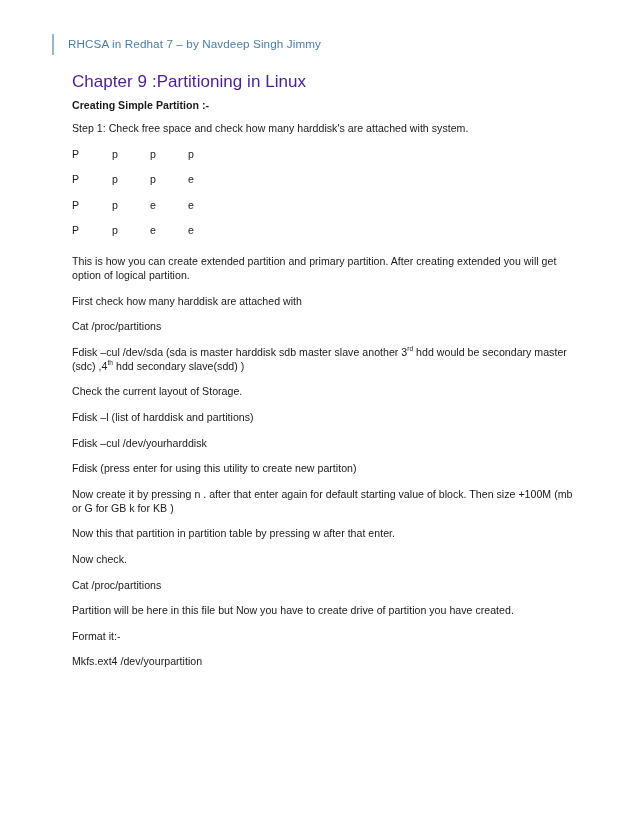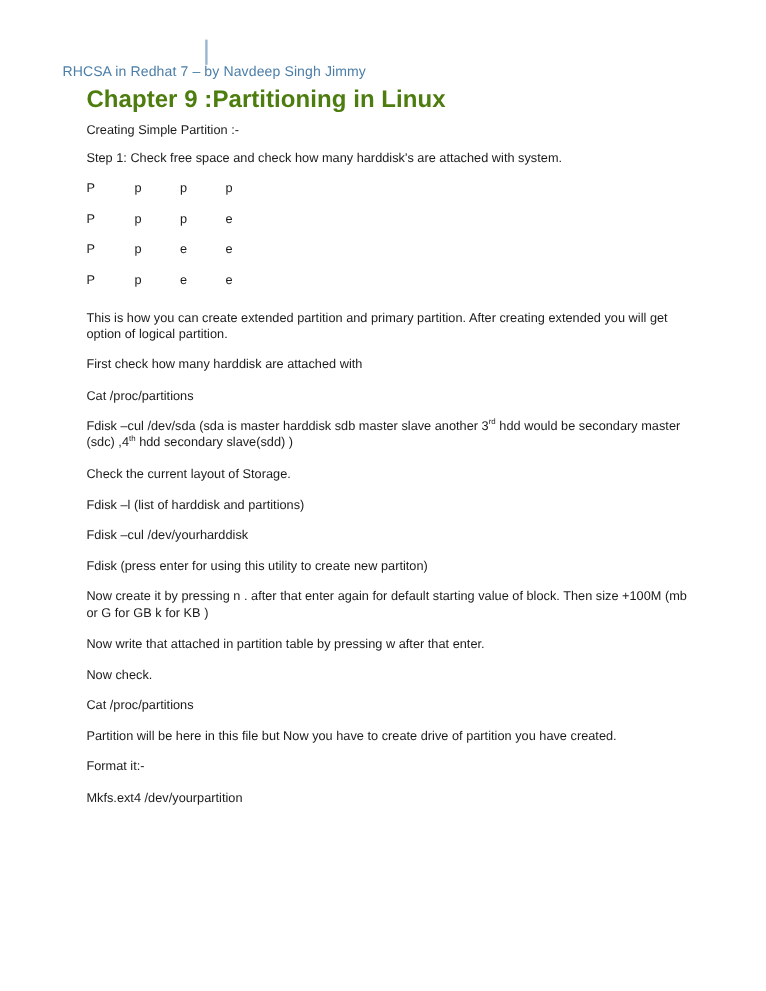--- a/index.html
+++ b/index.html
@@ -25,21 +25,20 @@
   }
 
   
   .header {
     position: absolute;
     left: 52px;
     top: 33px;
     display: flex;
     align-items: center;
     height: 22px;
-    flex-direction: column;
   }
   .header-rule {
     width: 2px;
     height: 21px;
     background: #9ab6cf;
     margin-right: 14px;
     flex: 0 0 auto;
   }
   .header-title {
     font-size: 11.7px;
@@ -51,39 +50,40 @@
 
   
   .content {
     position: absolute;
     left: 72px;
     top: 72px;
     width: 502px;
   }
 
   h1.chapter-title {
-    font-size: 20px;
-    font-weight: bold;
-    color: #4d7c0f;
+    font-size: 17px;
+    font-weight: normal;
+    color: #4c1d95;
     margin: 0 0 6px 0;
     letter-spacing: 0.05px;
     line-height: 1.18;
   }
 
   p.para {
     font-size: 10.6px;
     line-height: 1.33;
     margin: 0 0 11.5px 0;
     color: #1a1a1a;
     letter-spacing: 0.02px;
   }
   p.para:last-child { margin-bottom: 16px; }
 
   p.tight {
     margin-bottom: 9px;
+    font-weight: bold;
   }
 
   sup {
     font-size: 0.62em;
     vertical-align: super;
     line-height: 0;
   }
 
   
   .ptable {
@@ -162,21 +162,21 @@
 
     <p class="para">Fdisk –l  (list of harddisk and partitions)</p>
 
     <p class="para">Fdisk –cul /dev/yourharddisk</p>
 
     <p class="para">Fdisk  (press enter for using this utility to create new partiton)</p>
 
 
     <p class="para">Now create it by pressing n . after that enter again for default starting value of block. Then size +100M (mb or G for GB k for KB )</p>
 
-    <p class="para">Now write that attached in partition table by pressing w after that enter.</p>
+    <p class="para">Now this that partition in partition table by pressing w after that enter.</p>
 
 
 
     <p class="para">Now check.</p>
 
     <p class="para">Cat /proc/partitions</p>
 
     <p class="para">Partition will be here in this file but Now you have to create drive of partition you have created.</p>
 
 

